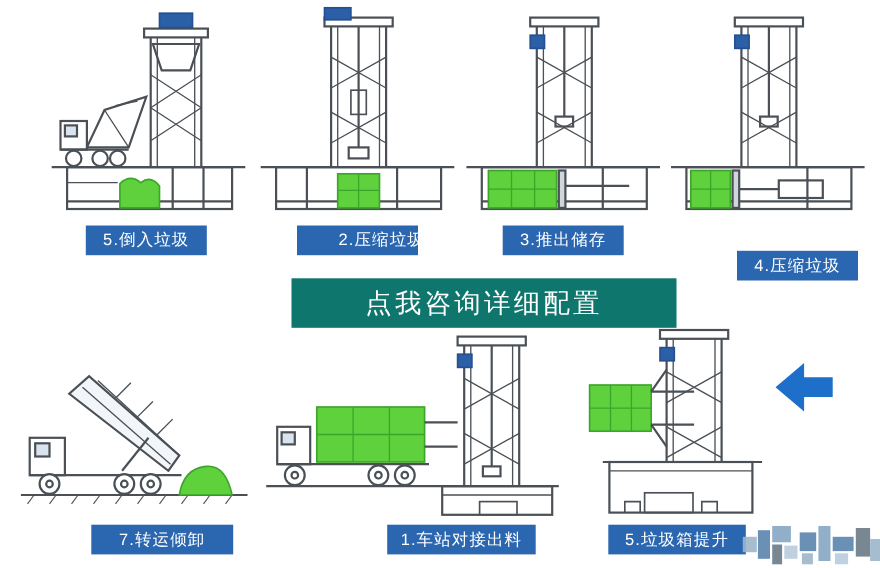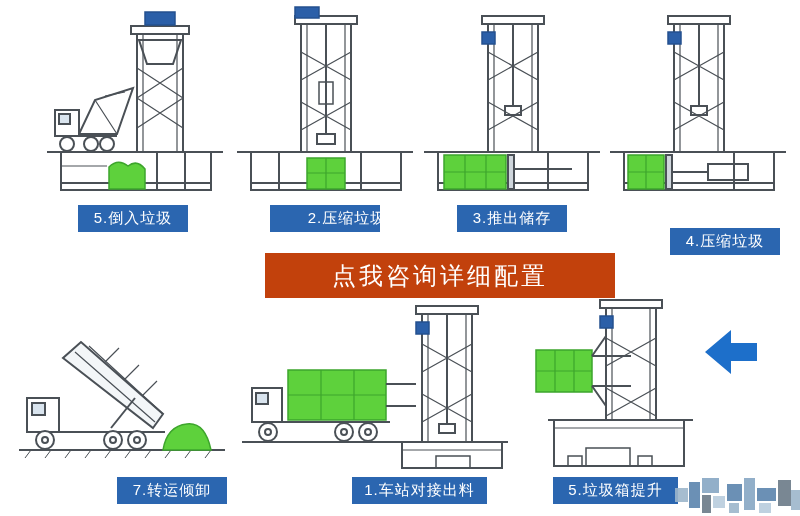--- a/index.html
+++ b/index.html
@@ -22,38 +22,38 @@
     letter-spacing:1px;
     display:flex;
     align-items:center;
     justify-content:center;
     white-space:nowrap;
   }
   .banner {
     position:absolute;
     left:265px; top:253px;
     width:350px; height:45px;
-    background:#c2410c;
+    background:#0f766e;
     color:#ffffff;
     font-size:24px;
     letter-spacing:3px;
     display:flex;
     align-items:center;
     justify-content:center;
     cursor:pointer;
   }
   .flow-arrow { position:absolute; left:703px; top:328px; width:56px; height:48px; }
   .watermark { position:absolute; right:0; bottom:0; width:125px; height:38px; opacity:.9; }
 
   
   #lbl-1 { left:78px;  top:205px; width:110px; }
   #lbl-2 { left:270px; top:205px; width:110px;padding-left:44px; }
   #lbl-3 { left:457px; top:205px; width:110px; }
   #lbl-4 { left:670px; top:205px; width:110px;margin-top:23px; }
-  #lbl-7 { left:83px;  top:477px; width:110px;margin-left:34px; }
+  #lbl-7 { left:83px;  top:477px; width:129px; }
   #lbl-6 { left:352px; top:477px; width:135px; }
   #lbl-5 { left:553px; top:477px; width:125px; }
 
   
   #p1 { left:45px;  top:6px;  width:180px; height:192px; }
   #p2 { left:235px; top:6px;  width:180px; height:192px; }
   #p3 { left:422px; top:6px;  width:180px; height:192px; }
   #p4 { left:608px; top:6px;  width:180px; height:192px; }
   #d7 { left:15px;  top:302px; width:215px; height:165px; }
   #d6 { left:240px; top:300px; width:270px; height:172px; }

